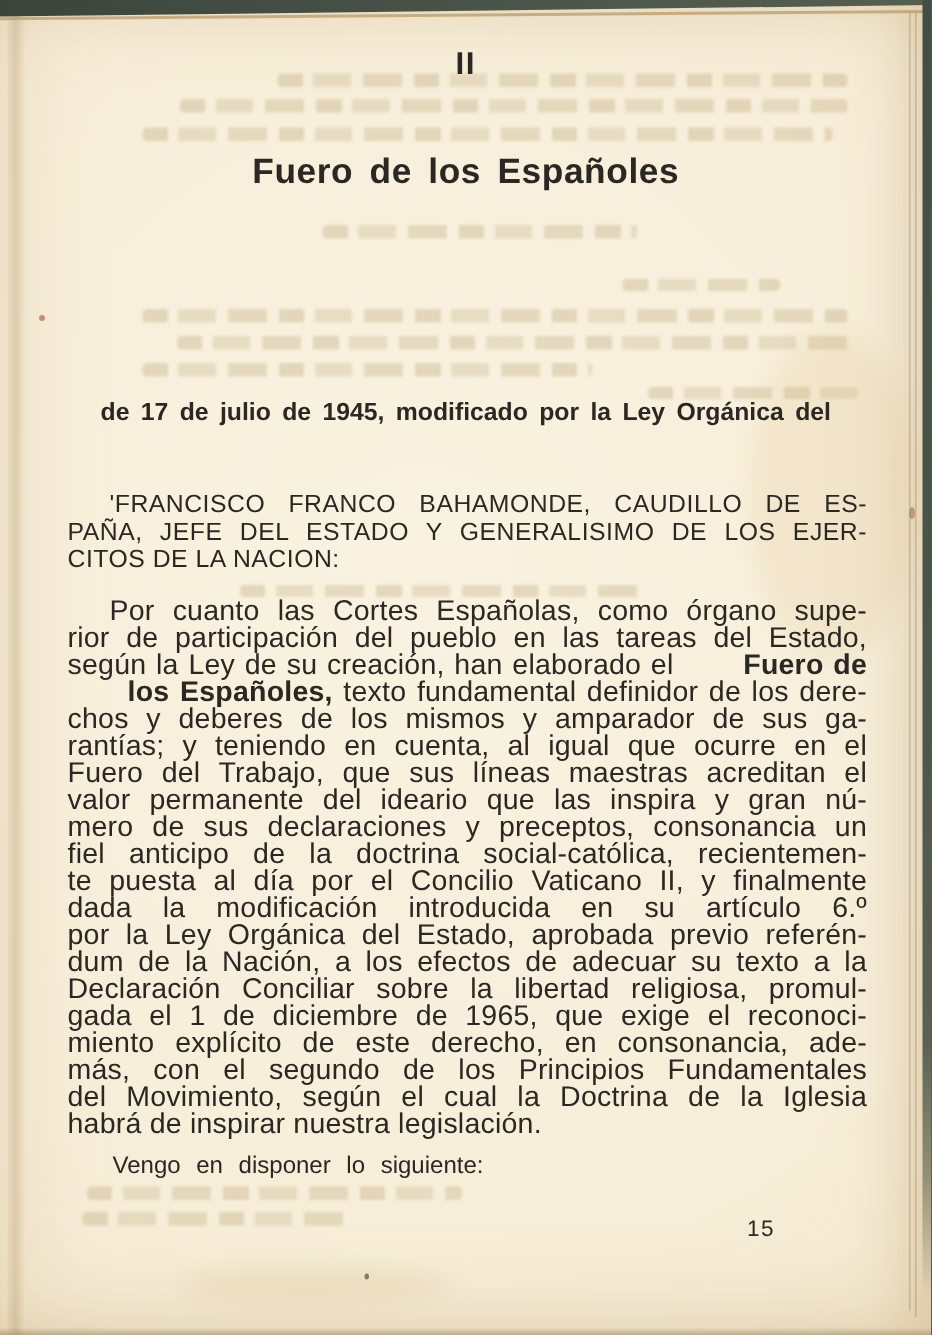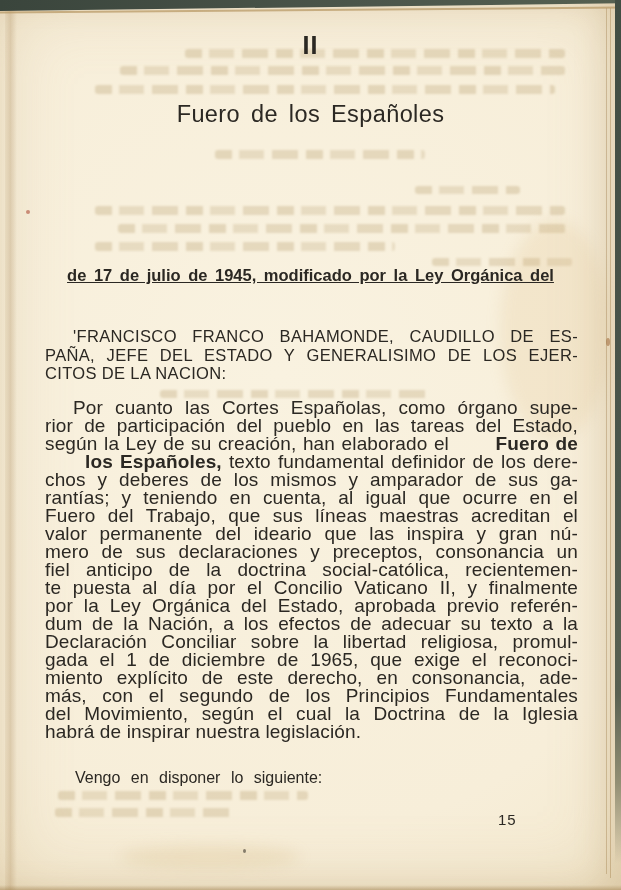--- a/index.html
+++ b/index.html
@@ -30,25 +30,25 @@
   .stain{position:absolute;border-radius:50%;filter:blur(7px);z-index:1;}
   
   .ghost{position:absolute;height:9px;border-radius:3px;opacity:.5;filter:blur(1.1px);z-index:1;
     background:repeating-linear-gradient(90deg,
       rgba(172,144,92,.55) 0 17px, rgba(172,144,92,0) 17px 24px,
       rgba(172,144,92,.42) 24px 49px, rgba(172,144,92,0) 49px 57px,
       rgba(172,144,92,.50) 57px 83px, rgba(172,144,92,0) 83px 91px);}
   
   .content{position:absolute;inset:0;z-index:3;}
   .sec-num{position:absolute;top:31px;left:44px;width:533px;text-align:center;
-    font-size:25px;font-weight:bold;letter-spacing:1px;}
+    font-size:21px;font-weight:bold;letter-spacing:1px;}
   .doc-title{position:absolute;top:101px;left:44px;width:533px;margin:0;text-align:center;
-    font-size:23.5px;font-weight:normal;letter-spacing:.4px;word-spacing:4px;}
+    font-size:23.5px;font-weight:bold;letter-spacing:.4px;word-spacing:4px;}
   .subtitle{position:absolute;top:264px;left:44px;width:533px;text-align:center;
-    font-size:16.5px;font-weight:bold;line-height:22px;word-spacing:3px;text-decoration:underline;}
+    font-size:16.5px;font-weight:bold;line-height:22px;word-spacing:3px;}
   .proc{position:absolute;top:327px;left:45px;width:533px;
     font-size:16.5px;line-height:18.6px;letter-spacing:.35px;}
   .bodytext{position:absolute;top:399px;left:45px;width:533px;
     font-size:19px;line-height:18px;letter-spacing:.15px;}
   .jline{text-align:justify;text-align-last:justify;}
   .indent{text-indent:28px;}
   .b{font-weight:bold;padding-left:40px;}
   .closing{position:absolute;top:769px;left:45px;width:533px;text-indent:30px;
     font-size:16px;word-spacing:6px;}
   .pagenum{position:absolute;top:811px;left:498px;font-size:15px;letter-spacing:1px;}
@@ -98,20 +98,21 @@
         <div class="jline"><span>rior de participación del pueblo en las tareas del Estado,</span></div>
         <div class="jline"><span>según la Ley de su creación, han elaborado el </span><span class="b">Fuero de</span></div>
         <div class="jline"><span class="b">los Españoles,</span><span> texto fundamental definidor de los dere-</span></div>
         <div class="jline"><span>chos y deberes de los mismos y amparador de sus ga-</span></div>
         <div class="jline"><span>rantías; y teniendo en cuenta, al igual que ocurre en el</span></div>
         <div class="jline"><span>Fuero del Trabajo, que sus líneas maestras acreditan el</span></div>
         <div class="jline"><span>valor permanente del ideario que las inspira y gran nú-</span></div>
         <div class="jline"><span>mero de sus declaraciones y preceptos, consonancia un</span></div>
         <div class="jline"><span>fiel anticipo de la doctrina social-católica, recientemen-</span></div>
         <div class="jline"><span>te puesta al día por el Concilio Vaticano II, y finalmente</span></div>
+        <div class="jline"><span>dada la modificación introducida en su artículo 6.º</span></div>
         <div class="jline"><span>por la Ley Orgánica del Estado, aprobada previo referén-</span></div>
         <div class="jline"><span>dum de la Nación, a los efectos de adecuar su texto a la</span></div>
         <div class="jline"><span>Declaración Conciliar sobre la libertad religiosa, promul-</span></div>
         <div class="jline"><span>gada el 1 de diciembre de 1965, que exige el reconoci-</span></div>
         <div class="jline"><span>miento explícito de este derecho, en consonancia, ade-</span></div>
         <div class="jline"><span>más, con el segundo de los Principios Fundamentales</span></div>
         <div class="jline"><span>del Movimiento, según el cual la Doctrina de la Iglesia</span></div>
         <div><span>habrá de inspirar nuestra legislación.</span></div>
       </div>
 

